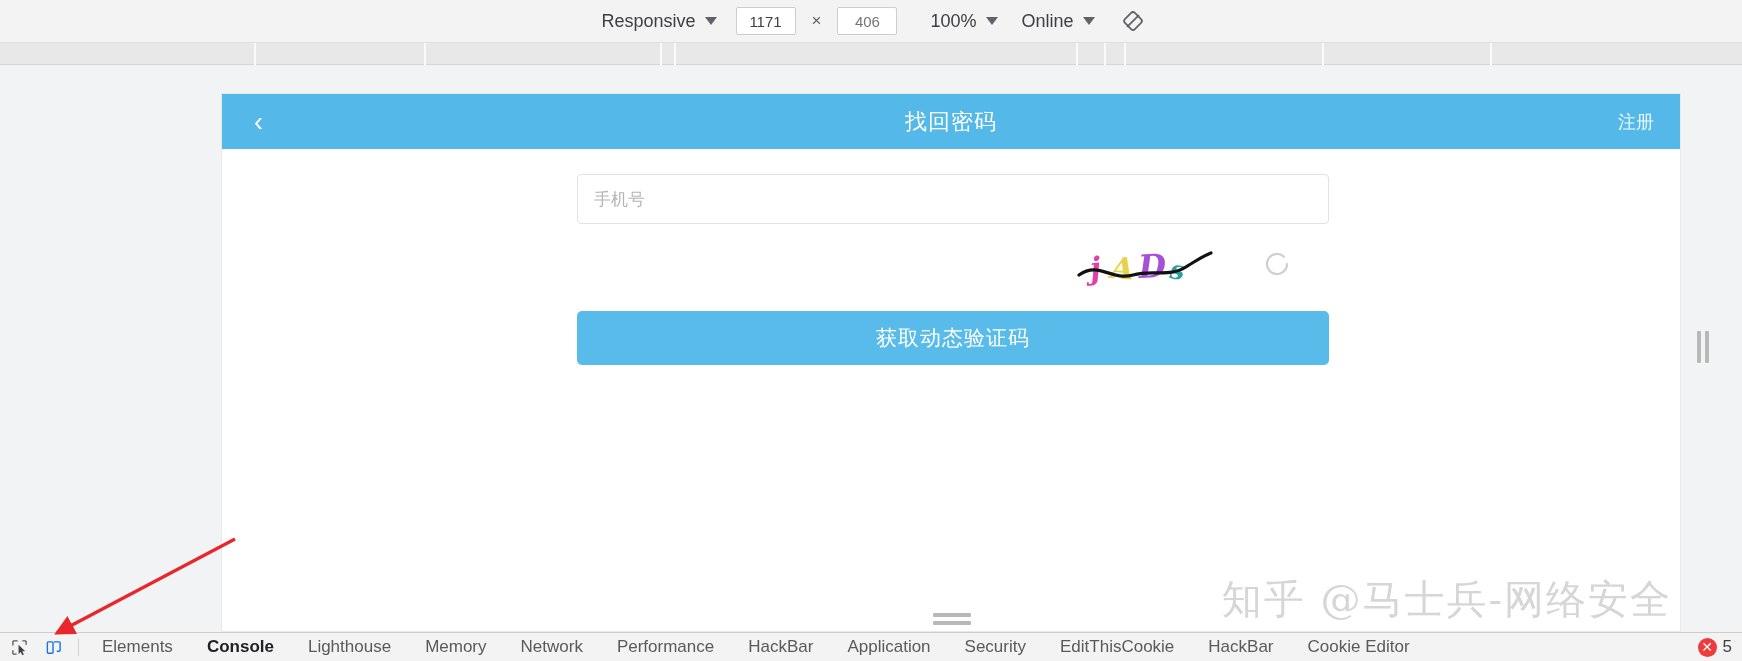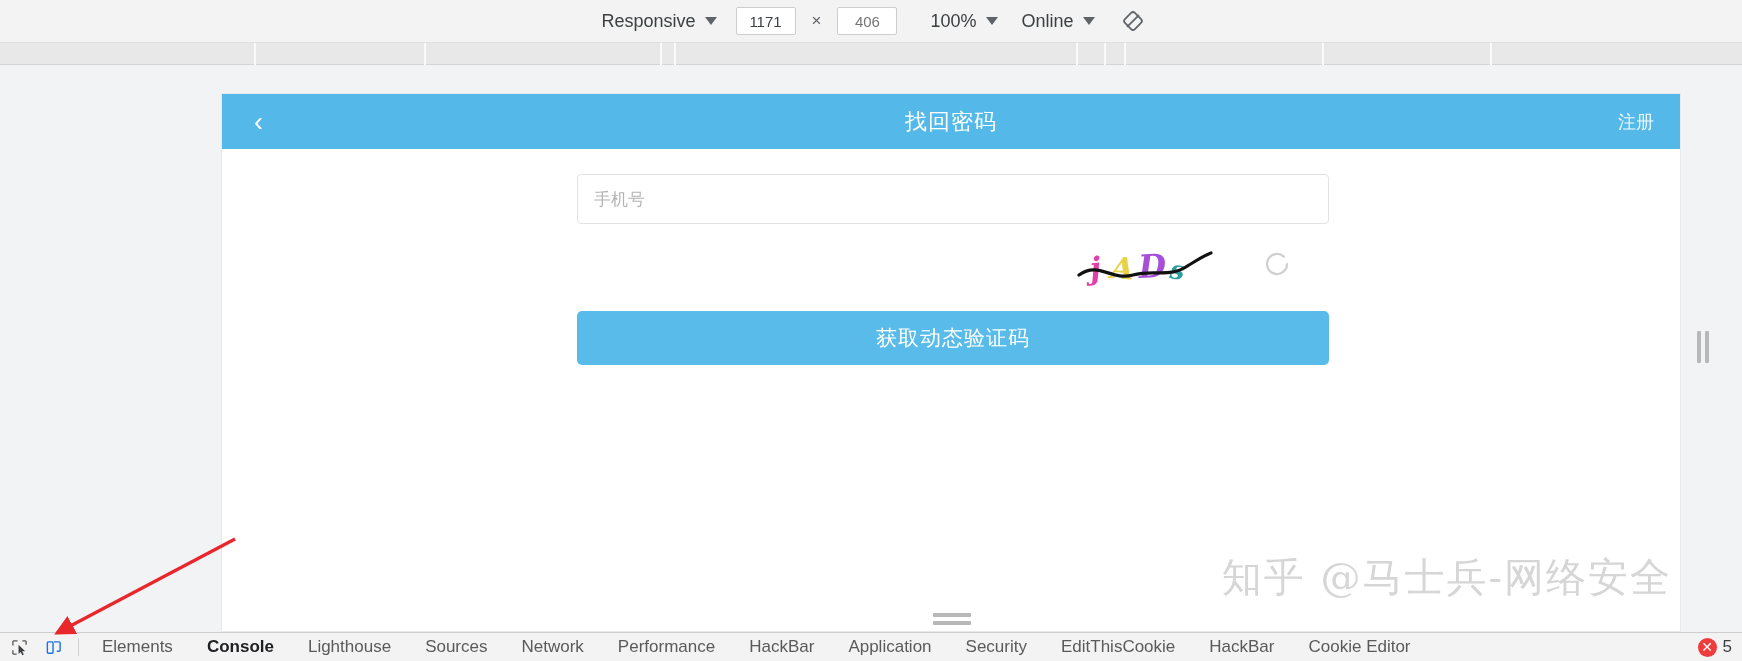--- a/index.html
+++ b/index.html
@@ -139,21 +139,21 @@
     border: none; border-radius: 5px;
     color: #ffffff; font-size: 21px;
     letter-spacing: 1px;
     cursor: pointer;
     font-family: "Liberation Sans", sans-serif;
   }
 
   
   .watermark {
     position: absolute;
-    right: 8px; bottom: 26px;
+    right: 8px; bottom: 4px;
     font-size: 40px;
     color: #d6d6d6;
     font-family: "DejaVu Serif", "Liberation Serif", serif;
     white-space: nowrap;
     letter-spacing: 2px;
     pointer-events: none;
   }
 
   
   .handle-right {
@@ -320,21 +320,21 @@
           <path d="M9.5 3h5.5a1 1 0 0 1 1 1v8a1 1 0 0 1-1 1h-2.5" fill="none" stroke="#1a73e8" stroke-width="1.5"></path>
         </svg>
       </div>
     </div>
     <div class="dt-sep"></div>
 
     <div class="dt-tabs">
       <div class="dt-tab">Elements</div>
       <div class="dt-tab active">Console</div>
       <div class="dt-tab">Lighthouse</div>
-      <div class="dt-tab">Sources</div>
+      <div class="dt-tab">Memory</div>
       <div class="dt-tab">Network</div>
       <div class="dt-tab">Performance</div>
       <div class="dt-tab">HackBar</div>
       <div class="dt-tab">Application</div>
       <div class="dt-tab">Security</div>
       <div class="dt-tab">EditThisCookie</div>
       <div class="dt-tab">HackBar</div>
       <div class="dt-tab">Cookie Editor</div>
     </div>
 

